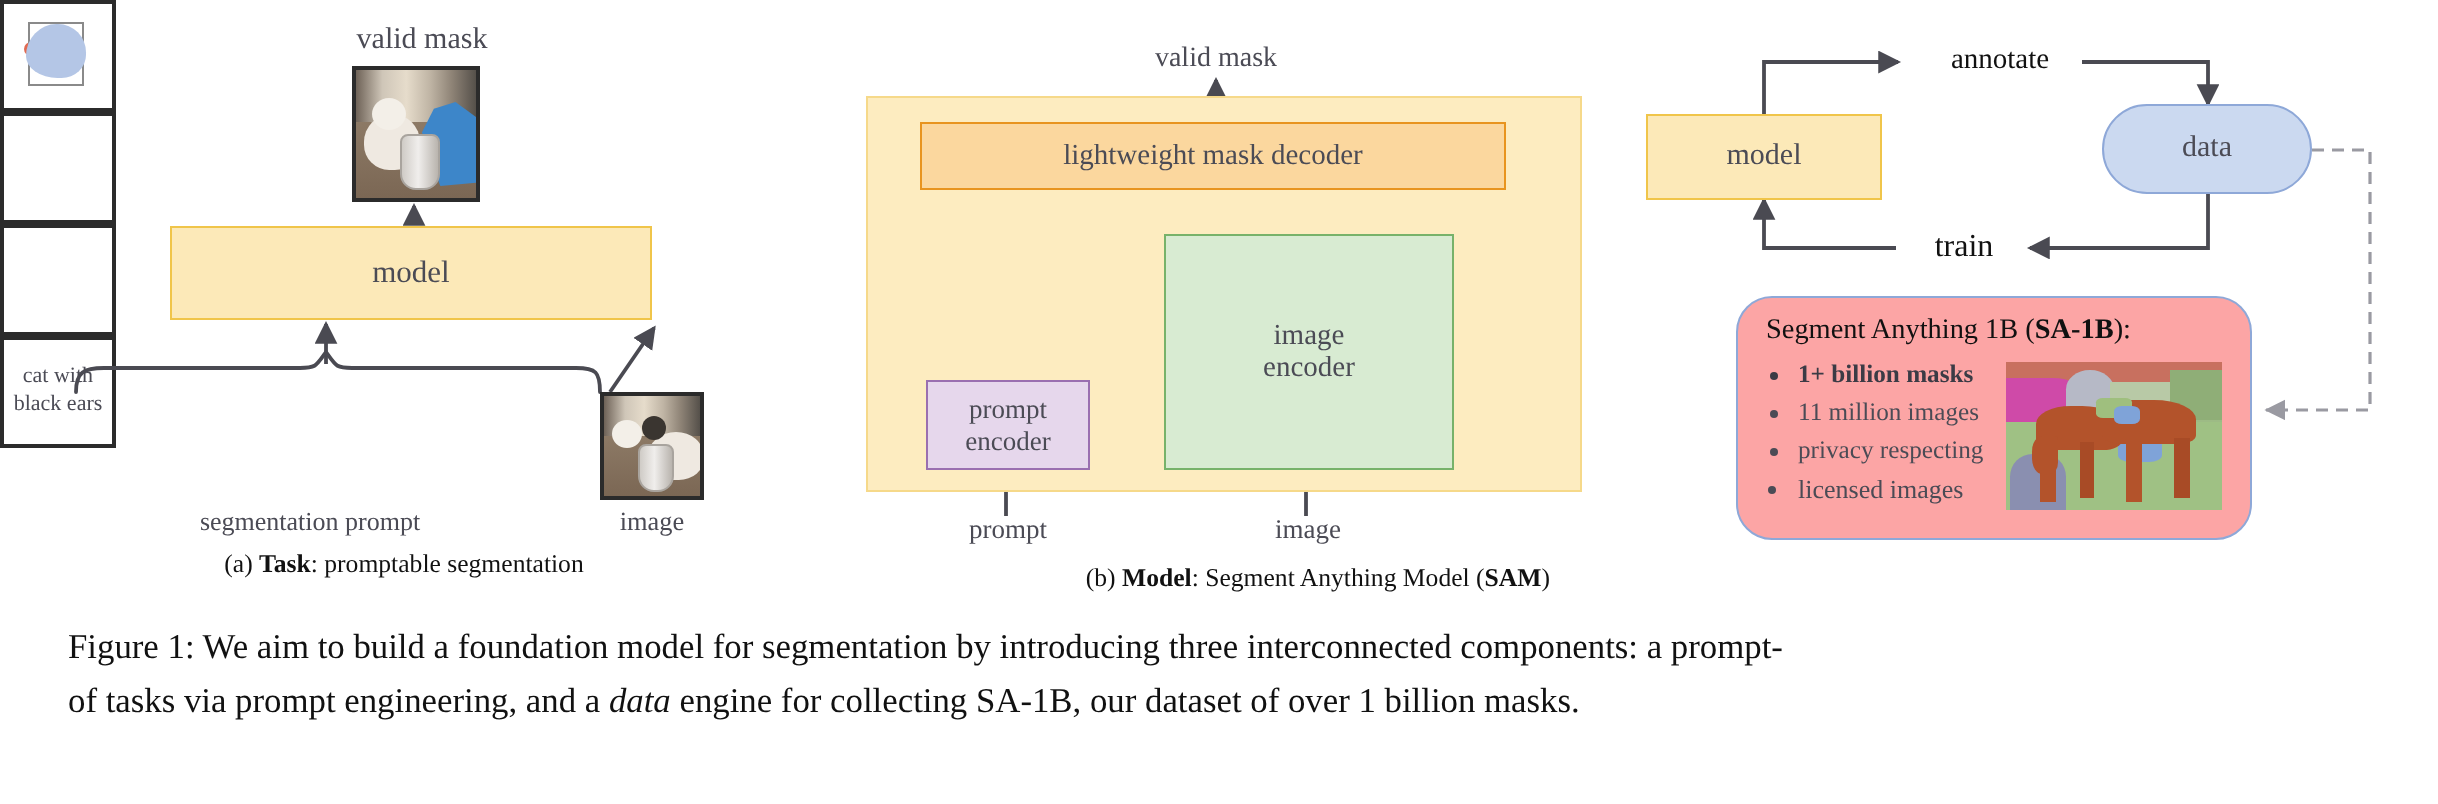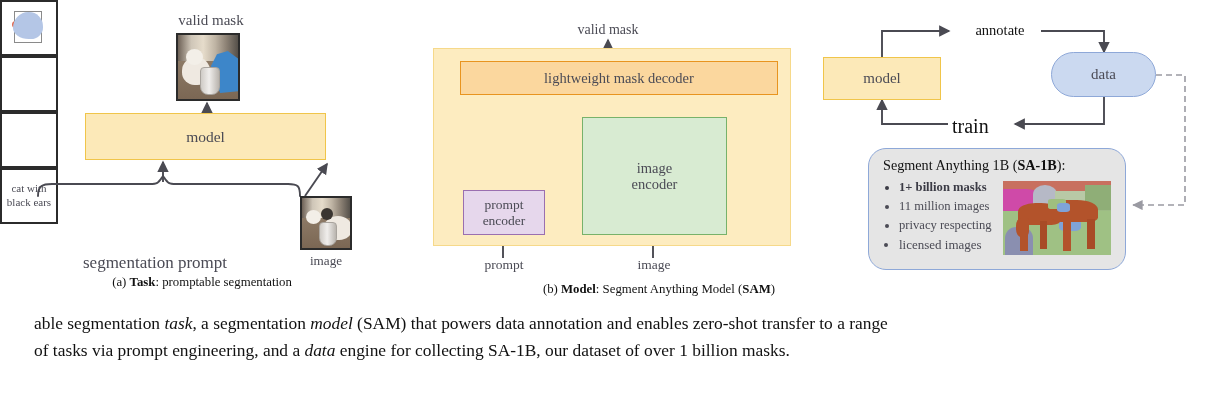--- a/index.html
+++ b/index.html
@@ -10,21 +10,21 @@
   .blk{font-family:Liberation Serif, serif;color:#111;}
 
   
   .box{position:absolute;box-sizing:border-box;display:flex;align-items:center;justify-content:center;text-align:center;line-height:1.12;}
   .yellowbox{background:#FCE9B8;border:1px solid #F0C54A;}
   .outeryellow{background:#FDECC0;border:1px solid #F6D98A;}
   .orangebox{background:#FBD79E;border:1.5px solid #E8941F;}
   .greenbox{background:#D8EBD2;border:1.5px solid #77B26A;}
   .purplebox{background:#E6D7EC;border:1.5px solid #9A6FB0;}
   .bluepill{background:#CBD9F0;border:1.5px solid #8EA8D8;border-radius:40px;}
-  .bluecard{background:#e5e5e5;border:1.5px solid #8EA8D8;border-radius:18px;}
+  .bluecard{background:#fca5a5;border:1.5px solid #8EA8D8;border-radius:18px;}
   .promptbox{background:#ffffff;border:2.2px solid #2b2b2b;}
 
   
   .arrowsvg{position:absolute;left:0;top:0;width:1219px;height:402px;pointer-events:none;overflow:visible;}
 
   
   .thumb{position:absolute;box-sizing:border-box;border:2px solid #2b2b2b;overflow:hidden;}
   .thumbinner{position:absolute;left:0;top:0;right:0;bottom:0;}
 
   
@@ -135,38 +135,38 @@
     <div class="blob" style="left:13px;top:12px;width:30px;height:27px;
                 border-radius:60% 55% 48% 62% / 70% 62% 50% 48%;"></div>
   </div>
 
   <div class="promptbox" style="left:218px;top:198px;width:54px;height:52px;display:flex;flex-direction:column;
               align-items:center;justify-content:center;">
     <span class="lbl" style="font-size:11px;line-height:1.25;">cat with</span>
     <span class="lbl" style="font-size:11px;line-height:1.25;">black ears</span>
   </div>
 
-  <div class="abs lbl" style="left:38px;top:253px;width:234px;text-align:center;font-size:17px;">segmentation prompt</div>
+  <div class="abs lbl" style="left:38px;top:253px;width:234px;text-align:center;font-size:13px;">segmentation prompt</div>
 
   <div class="thumb" style="left:300px;top:196px;width:52px;height:54px;">
     <div class="thumbinner catscene">
       <div class="wall"></div>
       <div class="catbody" style="left:22px;top:18px;width:28px;height:24px;"></div>
       <div class="cathead" style="left:4px;top:12px;width:15px;height:14px;"></div>
       <div class="darkhead" style="left:19px;top:10px;width:12px;height:12px;"></div>
       <div class="cup" style="left:17px;top:24px;width:16px;height:22px;"></div>
     </div>
   </div>
   <div class="abs lbl" style="left:300px;top:253px;width:52px;text-align:center;font-size:13.2px;">image</div>
 
   <div class="abs lbl" style="left:574px;top:22px;width:68px;text-align:center;font-size:14px;">valid mask</div>
 
   <div class="box outeryellow" style="left:433px;top:48px;width:358px;height:198px;display:block;"></div>
 
-  <div class="box orangebox" style="left:460px;top:61px;width:318px;height:34px;justify-content:center;">
+  <div class="box orangebox" style="left:460px;top:61px;width:293px;height:34px;justify-content:center;">
     <span class="lbl" style="font-size:14.5px;">lightweight mask decoder</span>
   </div>
 
   <div class="box greenbox" style="left:582px;top:117px;width:145px;height:118px;flex-direction:column;">
     <span class="lbl" style="font-size:14.5px;">image</span>
     <span class="lbl" style="font-size:14.5px;">encoder</span>
   </div>
 
   <div class="box purplebox" style="left:463px;top:190px;width:82px;height:45px;flex-direction:column;">
     <span class="lbl" style="font-size:13.5px;">prompt</span>
@@ -178,21 +178,21 @@
 
   <div class="box yellowbox" style="left:823px;top:57px;width:118px;height:43px;">
     <span class="lbl" style="font-size:15px;">model</span>
   </div>
 
   <div class="box bluepill" style="left:1051px;top:52px;width:105px;height:45px;">
     <span class="lbl" style="font-size:15px;">data</span>
   </div>
 
   <div class="abs blk" style="left:958px;top:22px;width:84px;text-align:center;font-size:14.5px;">annotate</div>
-  <div class="abs blk" style="left:952px;top:115px;width:60px;text-align:left;font-size:20px;">train</div>
+  <div class="abs blk" style="left:952px;top:115px;width:60px;text-align:center;font-size:16px;">train</div>
 
   <div class="bluecard" style="position:absolute;left:868px;top:148px;width:256px;height:120px;">
     <div class="abs blk" style="left:14px;top:8px;font-size:14.2px;white-space:nowrap;">
       <span>Segment Anything 1B (</span><b>SA-1B</b><span>):</span>
     </div>
 
     <ul style="position:absolute;left:14px;top:29px;margin:0;padding:0 0 0 16px;list-style:disc;color:#4b4b55;">
       <li style="font-size:12.6px;line-height:1.52;font-weight:bold;color:#3b3b45;">
         <span>1+ billion masks</span></li>
       <li style="font-size:12.6px;line-height:1.52;">
@@ -231,20 +231,20 @@
     <span>(a) </span><b>Task</b><span>: promptable segmentation</span>
   </div>
 
   <div class="subcap" style="left:455px;top:282px;width:320px;text-align:right;">
     <span>(b) </span><b>Model</b><span>: Segment Anything Model (</span><b>SAM</b><span>)</span>
   </div>
 
 
   <div id="maincaption">
     <div style="white-space:nowrap;">
-      <span>able segmentation </span><i>task</i><span>, a segmentation </span><i>model</i><span> (SAM) that powers data annotation and enables zero-shot transfer to a range</span>
+      <span>Figure 1: We aim to build a foundation model for segmentation by introducing three interconnected components: a prompt-</span>
     </div>
     <div style="white-space:nowrap;">
       <span>of tasks via prompt engineering, and a </span><i>data</i><span> engine for collecting SA-1B, our dataset of over 1 billion masks.</span>
     </div>
   </div>
 
 </div>
 
 </body></html>

